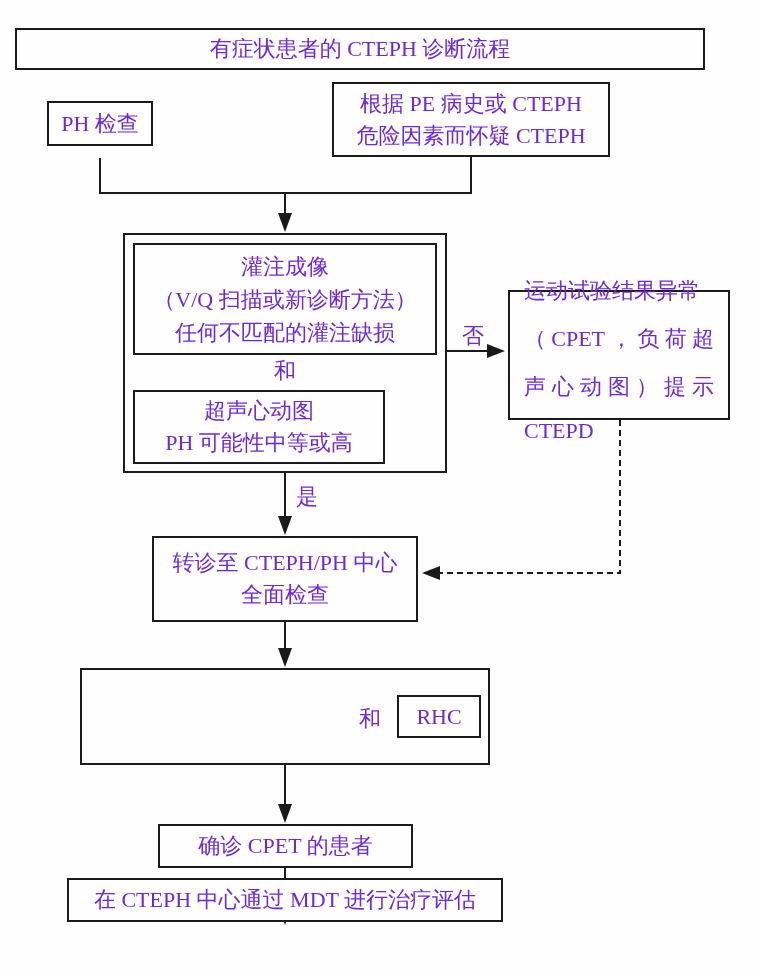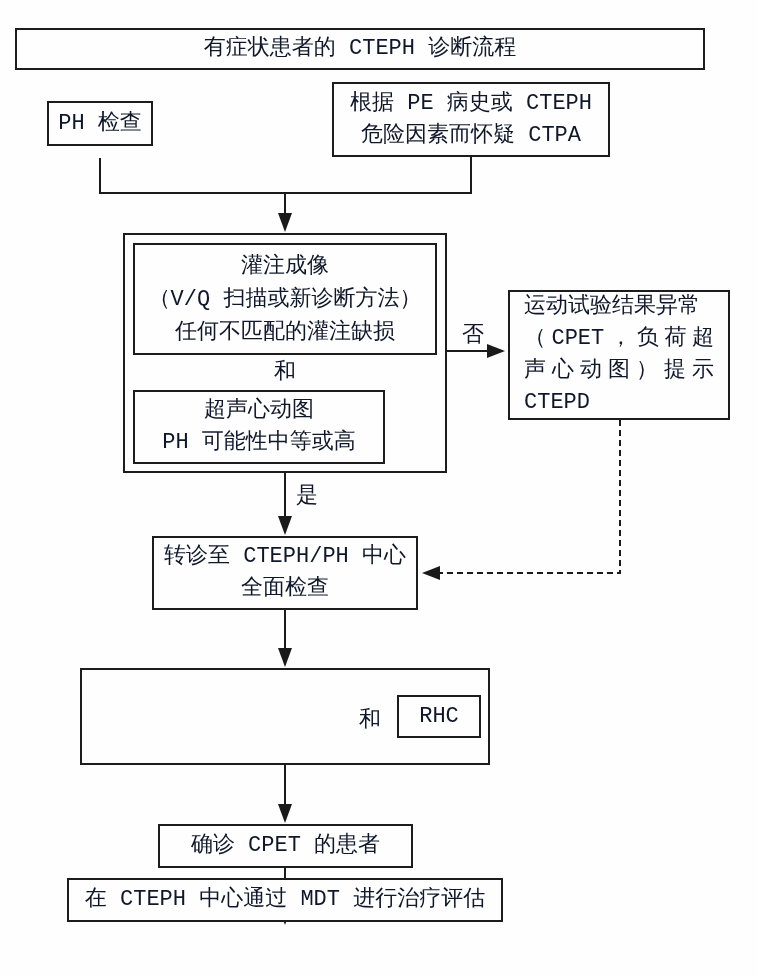--- a/index.html
+++ b/index.html
@@ -5,44 +5,45 @@
   html, body {
     margin: 0;
     padding: 0;
     background: #ffffff;
   }
   #canvas {
     position: relative;
     width: 758px;
     height: 976px;
     background: #fefefe;
-    font-family: Liberation Mono, monospace;
-    color: #0f172a;
+    font-family: Liberation Serif, serif;
+    color: #6d28d9;
     overflow: hidden;
   }
   .box {
     position: absolute;
     border: 2px solid #1c1c1c;
     background: #fefefe;
     box-sizing: border-box;
     display: flex;
     flex-direction: column;
     justify-content: center;
     text-align: center;
     font-size: 22px;
     line-height: 32px;
   }
   .box .ln { white-space: nowrap; }
   .box .jline {
     white-space: normal;
     text-align: justify;
     text-align-last: justify;
     padding: 0 2px;
+    margin-top: 16px;
   }
-  .box .lleft { text-align: left; padding: 0 2px; }
+  .box .lleft { text-align: left; padding: 0 2px; margin-top: 12px; }
   .exercise-box {
     text-align: left;
     padding: 6px 12px;
     justify-content: center;
   }
   .float-label {
     position: absolute;
     font-size: 22px;
     line-height: 24px;
   }
@@ -95,21 +96,21 @@
   <div class="box" style="left:15px; top:28px; width:690px; height:42px;">
     <div class="ln">有症状患者的 CTEPH 诊断流程</div>
   </div>
 
   <div class="box" style="left:47px; top:101px; width:106px; height:45px;">
     <div class="ln">PH 检查</div>
   </div>
 
   <div class="box" style="left:332px; top:82px; width:278px; height:75px;">
     <div class="ln">根据 PE 病史或 CTEPH</div>
-    <div class="ln">危险因素而怀疑 CTPA</div>
+    <div class="ln">危险因素而怀疑 CTEPH</div>
   </div>
 
   <div class="box" style="left:123px; top:233px; width:324px; height:240px; justify-content:flex-start;">
   </div>
   <div class="box" style="left:133px; top:243px; width:304px; height:112px; line-height:33px;">
     <div class="ln">灌注成像</div>
     <div class="ln">（V/Q 扫描或新诊断方法）</div>
     <div class="ln">任何不匹配的灌注缺损</div>
   </div>
   <div class="and-label" style="left:123px; top:356px; width:324px;">和</div>
@@ -121,21 +122,21 @@
   <div class="float-label" style="left:462px; top:324px;">否</div>
   <div class="float-label" style="left:296px; top:485px;">是</div>
 
   <div class="box exercise-box" style="left:508px; top:290px; width:222px; height:130px;">
     <div class="lleft">运动试验结果异常</div>
     <div class="jline">（CPET，负荷超</div>
     <div class="jline">声心动图）提示</div>
     <div class="lleft">CTEPD</div>
   </div>
 
-  <div class="box" style="left:152px; top:536px; width:266px; height:74px;">
+  <div class="box" style="left:152px; top:536px; width:266px; height:86px;">
     <div class="ln">转诊至 CTEPH/PH 中心</div>
     <div class="ln">全面检查</div>
   </div>
 
   <div class="box" style="left:80px; top:668px; width:410px; height:97px;">
   </div>
   <div class="and-label" style="left:346px; top:704px; width:48px;">和</div>
   <div class="box" style="left:397px; top:695px; width:84px; height:43px;">
     <div class="ln">RHC</div>
   </div>

